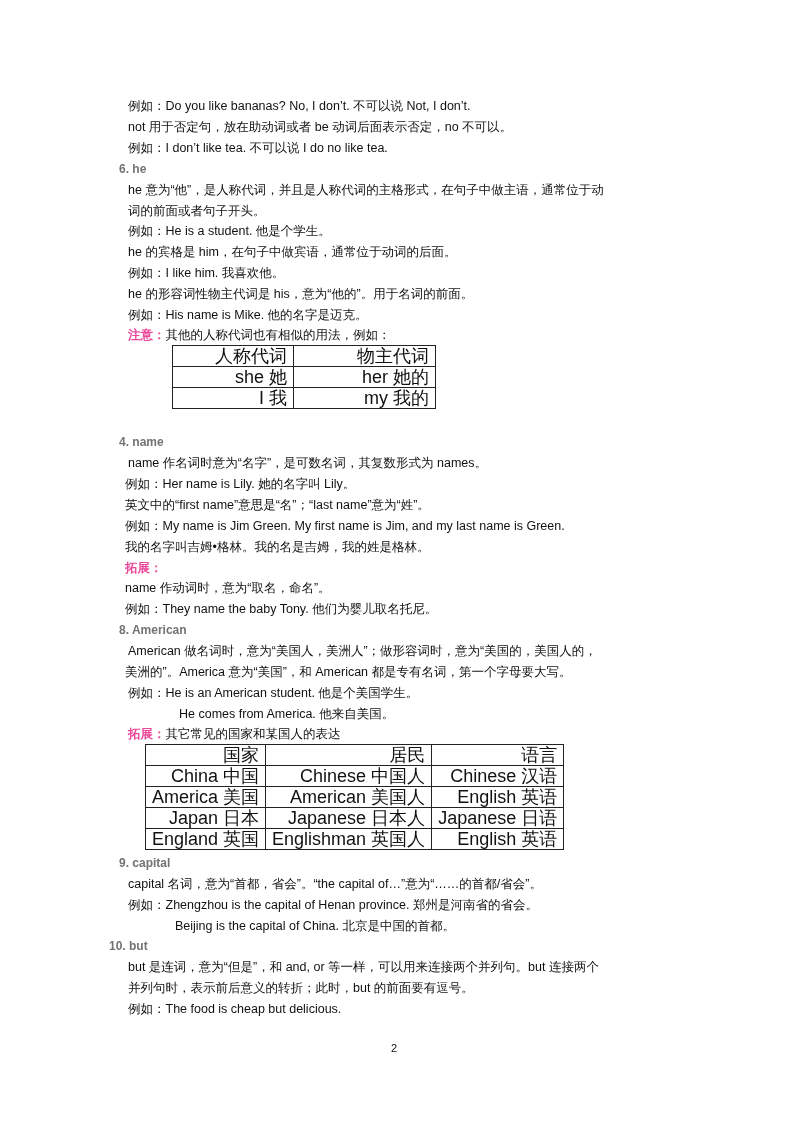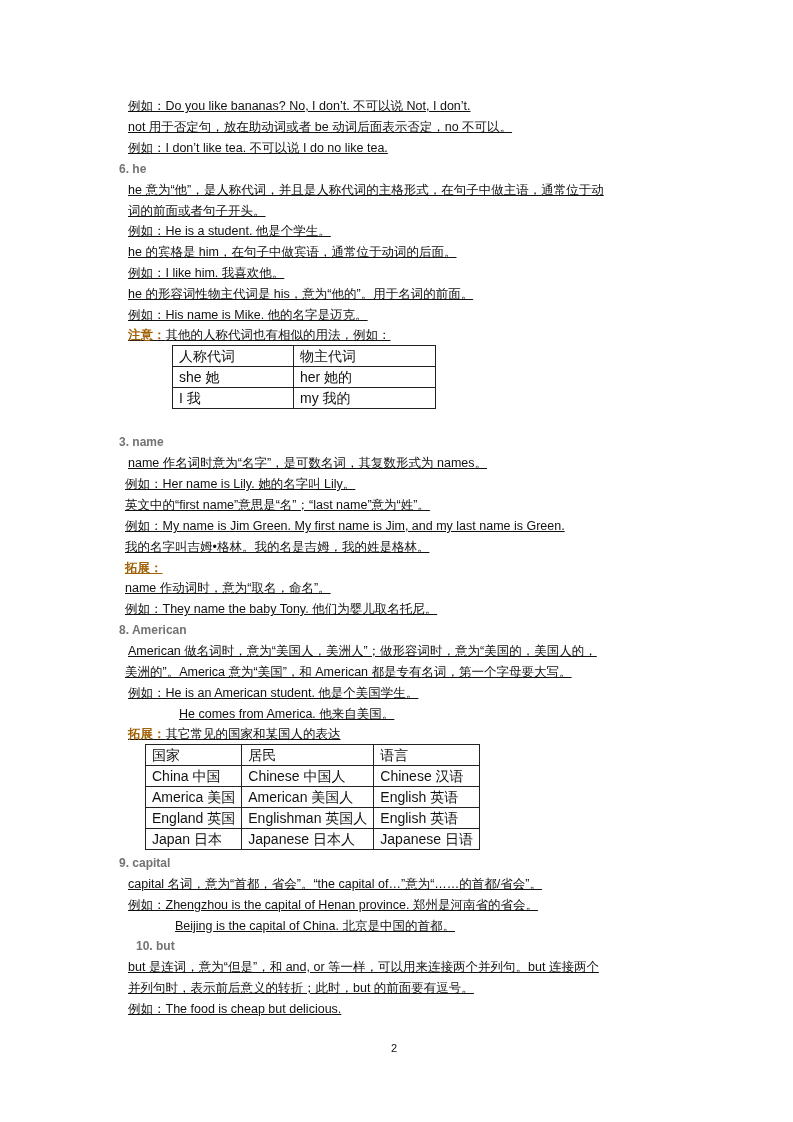--- a/index.html
+++ b/index.html
@@ -1,21 +1,21 @@
 <!DOCTYPE html>
 <html><head>
 <meta charset="utf-8">
 <style>
   html, body { margin:0; padding:0; background:#ffffff; }
   body { width:793px; height:1122px; position:relative; overflow:hidden;
          font-family:"Liberation Sans","DejaVu Sans",sans-serif; color:#111; }
-  .line { position:absolute; font-size:12.5px; line-height:16px; white-space:nowrap;text-decoration:underline; }
+  .line { position:absolute; font-size:12.5px; line-height:16px; white-space:nowrap; }
   .heading { position:absolute; font-size:12px; font-weight:bold; color:#737373; line-height:16px; }
-  .note { color:#a16207; font-weight:bold; }
-  table.grid { position:absolute; border-collapse:collapse; font-size:14px; }
+  .note { color:#ec4899; font-weight:bold; }
+  table.grid { position:absolute; border-collapse:collapse; font-size:18px;text-align:right; }
   table.grid td { border:1px solid #222; padding:0 6px; height:20px; line-height:20px; white-space:nowrap; }
   .page-num { position:absolute; left:391px; top:1042px; font-size:11px; }
 </style>
 </head>
 <body>
 
 <div>
 
   <div class="line" style="left:128px;top:98px">例如：Do you like bananas? No, I don’t.  不可以说 Not, I don’t.</div>
   <div class="line" style="left:128px;top:119px">not  用于否定句，放在助动词或者 be 动词后面表示否定，no  不可以。</div>
@@ -43,21 +43,21 @@
       <td>she  她</td>
       <td>her  她的</td>
     </tr>
     <tr>
       <td>I 我</td>
       <td>my  我的</td>
     </tr>
   </tbody>
     </table>
 
-  <div class="heading" style="left:119px;top:434px">3. name</div>
+  <div class="heading" style="left:119px;top:434px">4. name</div>
   <div class="line" style="left:128px;top:455px"> name  作名词时意为“名字”，是可数名词，其复数形式为 names。</div>
   <div class="line" style="left:125px;top:476px">例如：Her name is Lily.  她的名字叫 Lily。</div>
   <div class="line" style="left:125px;top:497px">英文中的“first name”意思是“名”；“last name”意为“姓”。</div>
   <div class="line" style="left:125px;top:518px">例如：My name is Jim Green. My first name is Jim, and my last name is Green.</div>
   <div class="line" style="left:125px;top:539px">我的名字叫吉姆•格林。我的名是吉姆，我的姓是格林。</div>
   <div class="line note" style="left:125px;top:560px">拓展：</div>
   <div class="line" style="left:125px;top:580px">name  作动词时，意为“取名，命名”。</div>
   <div class="line" style="left:125px;top:601px">例如：They name the baby Tony.  他们为婴儿取名托尼。</div>
 
   <div class="heading" style="left:119px;top:622px">8. American</div>
@@ -80,36 +80,36 @@
       <td>China 中国</td>
       <td>Chinese  中国人</td>
       <td>Chinese 汉语</td>
     </tr>
     <tr>
       <td>America 美国</td>
       <td>American 美国人</td>
       <td>English 英语</td>
     </tr>
     <tr>
+      <td>Japan 日本</td>
+      <td>Japanese 日本人</td>
+      <td>Japanese 日语</td>
+    </tr>
+    <tr>
       <td>England 英国</td>
       <td>Englishman 英国人</td>
       <td>English 英语</td>
-    </tr>
-    <tr>
-      <td>Japan 日本</td>
-      <td>Japanese 日本人</td>
-      <td>Japanese 日语</td>
     </tr>
   </tbody>
     </table>
 
   <div class="heading" style="left:119px;top:855px">9. capital</div>
   <div class="line" style="left:128px;top:876px"> capital  名词，意为“首都，省会”。“the capital of…”意为“……的首都/省会”。</div>
   <div class="line" style="left:128px;top:897px"> 例如：Zhengzhou is the capital of Henan province.  郑州是河南省的省会。</div>
   <div class="line" style="left:175px;top:918px">Beijing is the capital of China.  北京是中国的首都。</div>
 
-  <div class="heading" style="left:136px;top:938px">10. but</div>
+  <div class="heading" style="left:109px;top:938px">10. but</div>
   <div class="line" style="left:128px;top:959px"> but 是连词，意为“但是”，和 and, or 等一样，可以用来连接两个并列句。but 连接两个</div>
   <div class="line" style="left:128px;top:980px"> 并列句时，表示前后意义的转折；此时，but 的前面要有逗号。</div>
   <div class="line" style="left:128px;top:1001px"> 例如：The food is cheap but delicious.</div>
 
   <div class="page-num">2</div>
 </div>
 
 </body></html>

